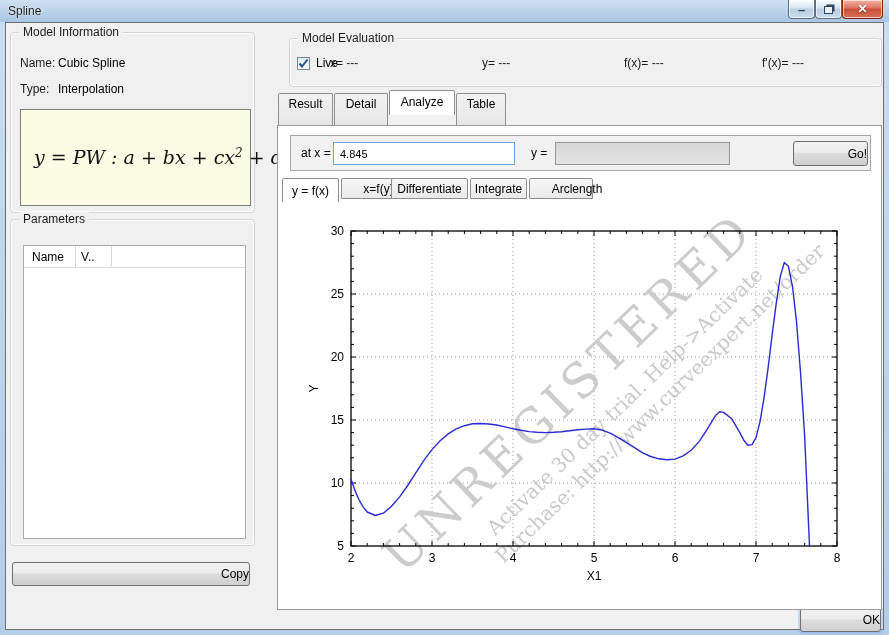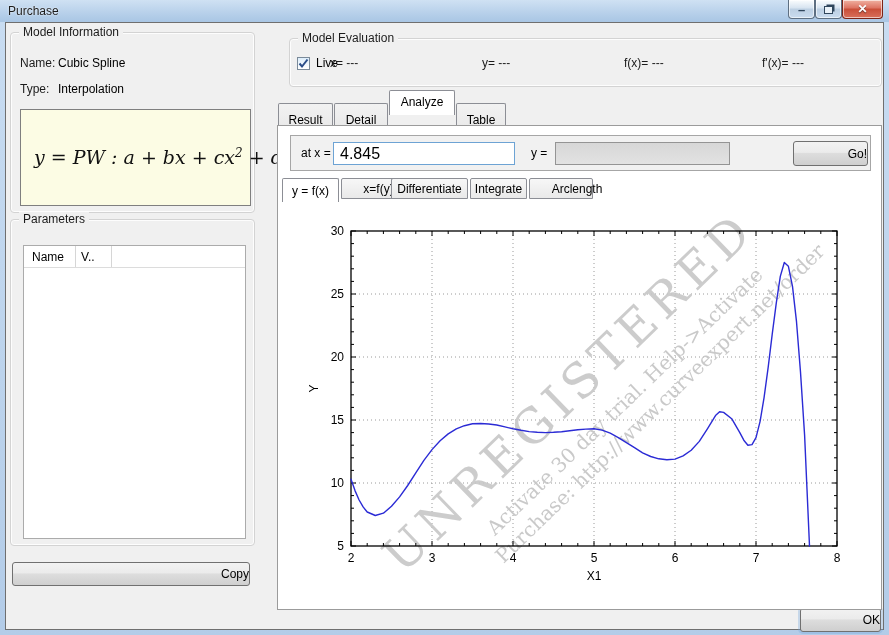--- a/index.html
+++ b/index.html
@@ -51,53 +51,53 @@
   .me-row { position:absolute; left:0; top:16px; width:100%; height:18px; }
   .checkbox { position:absolute; left:7px; top:2px; width:13px; height:13px; background:linear-gradient(#ddeefb,#fff);
               border:1px solid #7a8a99; display:flex; align-items:center; justify-content:center; }
   .live-label { position:absolute; left:26px; top:1px; }
   .readout { position:absolute; top:1px; color:#1b1b1b; }
   .ro-0 { left:40px; } .ro-1 { left:192px; } .ro-2 { left:334px; } .ro-3 { left:472px; }
 
   
   .tab { position:absolute; border:1px solid #8c8e95; border-bottom:none; border-radius:2px 2px 0 0;
          background:linear-gradient(#f2f2f2,#e6e6e6); display:flex; align-items:flex-start; justify-content:center;
-         padding-top:9px; height:34px; top:80px; z-index:1; }
+         padding-top:3px; height:34px; top:70px; z-index:1; }
   .tab.active { background:#fff; top:67px; height:25px; z-index:3; padding-top:4px; }
   .tab-result { left:272px; width:55px; }
   .tab-detail { left:328px; width:54px; }
   .tab-analyze { left:383px; width:66px; }
   .tab-table { left:450px; width:50px; }
 
   .tab-panel { position:absolute; left:271px; top:90px; width:605px; height:485px; background:#fff; border:1px solid #9b9b9b; z-index:2;margin-top:12px; }
 
   
   .atx-panel { position:absolute; left:12px; top:9px; width:581px; height:36px; background:#f1f1f1; border:1px solid #a6a6a6; }
   .atx-label { position:absolute; left:10px; top:10px; }
   .atx-input { position:absolute; left:42px; top:6px; width:182px; height:23px; border:1px solid #6da3d4; background:#fff;
-               font-family:"Liberation Sans",sans-serif; font-size:16px; padding:0 6px; outline:none; }
+               font-family:"Liberation Sans",sans-serif; font-size:11px; padding:0 6px; outline:none; }
   .y-label { position:absolute; left:240px; top:10px; }
   .y-input { position:absolute; left:264px; top:6px; width:175px; height:23px; border:1px solid #949494;
              background:linear-gradient(#d7d7d7,#e2e2e2); font-size:12px; padding:0 6px; }
   .go-btn { position:absolute; left:502px; top:5px; width:75px; height:25px; }
 
   .subtab { position:absolute; border:1px solid #8c8e95; border-radius:2px 2px 0 0;
             background:linear-gradient(#f7f7f7,#e9e9e9); display:flex; align-items:center; justify-content:center;
             height:21px; top:52px; z-index:1; font-size:12px; }
   .subtab.active { background:#fff; border-bottom:none; top:52px; height:24px; z-index:3; }
   .st-0 { left:4px; width:57px; } .st-1 { left:63px; width:60px;padding-left:15px; } .st-2 { left:113px; width:77px; }
   .st-3 { left:192px; width:57px; } .st-4 { left:251px; width:64px;padding-left:32px; }
 
   .chart-wrap { position:absolute; left:0; top:76px; width:605px; height:409px; }
 </style>
 </head>
 <body>
 
 <div class="titlebar">
-  <span class="title-text">Purchase</span>
+  <span class="title-text">Spline</span>
 </div>
 <div class="caption-buttons">
   <div class="cap-btn min">
     <span>–</span>
   </div>
   <div class="cap-btn res">
     <span class="restore-glyph"></span>
   </div>
   <div class="cap-btn close">
     <span>✕</span>

